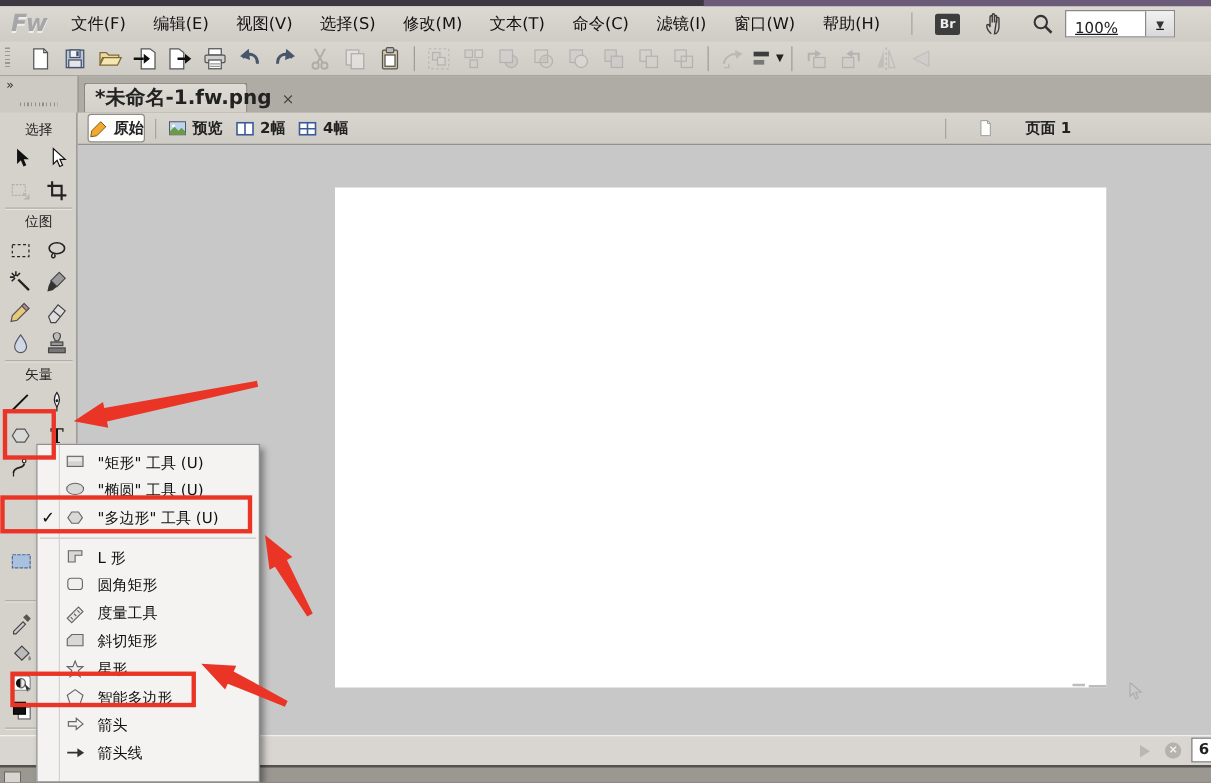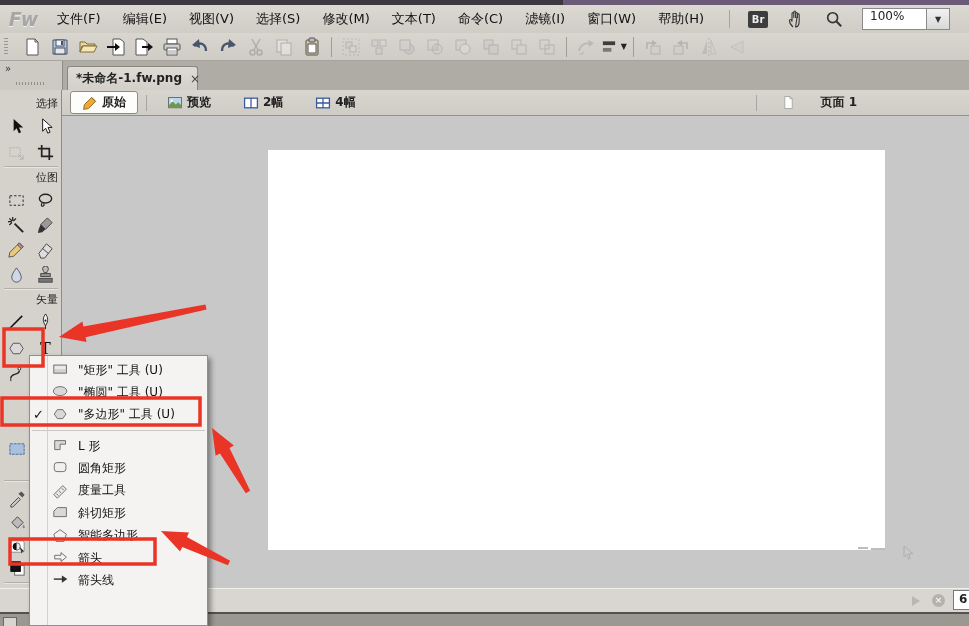--- a/index.html
+++ b/index.html
@@ -14,56 +14,56 @@
   #menubar{left:0;top:5px;width:969px;height:28px;background:linear-gradient(#dcd9d3,#cfccc6);
            border-bottom:1px solid #b8b5af;display:flex;align-items:center;}
   #fw-logo{width:46px;text-align:center;font-weight:bold;font-size:19px;color:#a6a6a6;
            text-shadow:0 1px 0 #eee;font-style:italic;letter-spacing:-1px;}
   .mb-item{padding:4px 11px;font-size:13px;color:#111;cursor:default;white-space:nowrap;}
   #mb-right{display:flex;align-items:center;margin-left:6px;}
   .mb-sep{width:1px;height:18px;background:#a8a5a0;margin:0 8px;}
   #br-btn{width:20px;height:17px;background:#3d3d3d;color:#eee;font-size:10px;font-weight:bold;
           border-radius:2px;display:flex;align-items:center;justify-content:center;margin:0 10px;}
   .mb-ic{margin:0 9px;display:flex;align-items:center;}
-  #zoom-box{display:flex;align-items:flex-start;border:1px solid #8a8a8a;background:#fff;height:20px;margin-left:10px;}
+  #zoom-box{display:flex;align-items:flex-end;border:1px solid #8a8a8a;background:#fff;height:20px;text-decoration:underline;}
   #zoom-value{width:56px;padding-left:7px;font-size:12px;color:#222;}
   #zoom-dd{width:22px;height:20px;border-left:1px solid #8a8a8a;background:linear-gradient(#f2f2f2,#d8d8d8);
            display:flex;align-items:center;justify-content:center;font-size:8px;color:#333;}
   
   #toolbar{left:0;top:33px;width:969px;height:28px;background:linear-gradient(#d9d6d0,#cfccc6);
            border-bottom:1px solid #a8a5a0;display:flex;align-items:center;padding-left:4px;box-sizing:border-box;}
   #tb-grip{width:4px;height:18px;margin-right:10px;
            background:repeating-linear-gradient(#9a978f 0 1px,transparent 1px 3px);}
   .tb-btn{width:26px;height:24px;display:flex;align-items:center;justify-content:center;margin:0 1px;}
   .tb-btn.dis{opacity:.33;}
   .tb-sep{width:1px;height:20px;background:#a09d97;margin:0 5px;}
   .tb-dd{font-size:8px;color:#222;margin-left:1px;}
   
   #tabstrip{left:62px;top:61px;width:907px;height:29px;background:#afaca6;border-bottom:1px solid #989590;}
   #doc-tab{left:67px;top:66px;width:131px;height:24px;background:linear-gradient(#dedbd5,#d3d0ca);
            border:1px solid #8a8781;border-bottom:none;border-radius:3px 3px 0 0;
            display:flex;align-items:center;padding:0 8px;box-sizing:border-box;}
-  #tab-title{font-size:12px;font-weight:bold;color:#222;white-space:nowrap;text-align:right;}
+  #tab-title{font-size:16px;font-weight:bold;color:#222;white-space:nowrap;text-align:right;}
   #tab-close{margin-left:8px;font-size:12px;color:#444;line-height:10px;}
   
   #previewbar{left:62px;top:90px;width:907px;height:25px;background:linear-gradient(#d8d5cf,#cfccc6);
               border-bottom:1px solid #95928c;display:flex;align-items:center;}
-  .pv-btn{display:flex;align-items:center;gap:4px;padding:2px 11px;margin-left:8px;font-size:12px;
+  .pv-btn{display:flex;align-items:center;gap:4px;padding:2px 0;margin-left:8px;font-size:12px;
           font-weight:bold;color:#222;border-radius:3px;border:1px solid transparent;}
   .pv-btn.active{background:#fdfdfc;border:1px solid #8f8c86;}
   .pv-sep{width:1px;height:16px;background:#a8a5a0;margin-left:8px;}
   #page-area{position:absolute;right:112px;top:0;height:25px;display:flex;align-items:center;gap:24px;}
   #page-label{font-size:12px;font-weight:bold;color:#222;}
   
   #panel-header{left:0;top:61px;width:62px;height:29px;background:#cdc9c3;border-right:1px solid #8e8b86;}
   #panel-collapse{position:absolute;left:5px;top:2px;font-size:10px;color:#333;letter-spacing:-2px;}
   #panel-grip{position:absolute;left:16px;top:21px;width:30px;height:3px;
               background:repeating-linear-gradient(90deg,#928f89 0 1px,transparent 1px 3px);}
   #tools-panel{left:0;top:90px;width:62px;height:522px;background:#d5d1cb;border-right:1px solid #8e8b86;box-sizing:border-box;}
-  .sec-label{position:absolute;left:16px;width:62px;text-align:center;font-size:11px;color:#222;}
+  .sec-label{position:absolute;left:0;width:62px;text-align:center;font-size:11px;color:#222;}
   .tool-row{position:absolute;left:0;width:62px;height:26px;display:flex;justify-content:center;gap:3px;}
   .tool{width:26px;height:24px;display:flex;align-items:center;justify-content:center;}
   .tool.dim{opacity:.35;}
   .panel-div{position:absolute;left:4px;width:54px;height:1px;background:#b2afa9;box-shadow:0 1px 0 #e8e5df;}
   .lower-tool{position:absolute;left:3px;width:28px;height:24px;display:flex;align-items:center;justify-content:center;}
   
   #canvas{left:268px;top:150px;width:617px;height:400px;background:#fff;}
   .cv-dash{background:#bdbdbd;height:2px;}
   
   #ctx-menu{left:29px;top:355px;width:179px;height:271px;background:#f4f3f1;border:1px solid #8f8f8f;
@@ -616,20 +616,29 @@
             <svg width="18" height="18" viewBox="0 0 20 20">
               <path d="M6 4h10v10H2V8z" fill="#d8d8d8" stroke="#666"></path>
             </svg>
           </span>
           <span class="mi-label">斜切矩形</span>
         </div>
         <div class="mi mi-g2">
           <span class="mi-gut"></span>
           <span class="mi-icon">
             <svg width="18" height="18" viewBox="0 0 20 20">
+              <path d="M9 2l2 5h5l-4 3.5L13.5 16 9 13l-4.5 3L6 10.5 2 7h5z" fill="#efefef" stroke="#666"></path>
+            </svg>
+          </span>
+          <span class="mi-label">星形</span>
+        </div>
+        <div class="mi mi-g2">
+          <span class="mi-gut"></span>
+          <span class="mi-icon">
+            <svg width="18" height="18" viewBox="0 0 20 20">
               <path d="M9 3l7 5-2.7 8H4.7L2 8z" fill="#f2f2f2" stroke="#666"></path>
             </svg>
           </span>
           <span class="mi-label">智能多边形</span>
         </div>
         <div class="mi mi-g2">
           <span class="mi-gut"></span>
           <span class="mi-icon">
             <svg width="18" height="18" viewBox="0 0 20 20">
               <path d="M3 7h7V4l6 5-6 5v-3H3z" fill="#f2f2f2" stroke="#666"></path>

